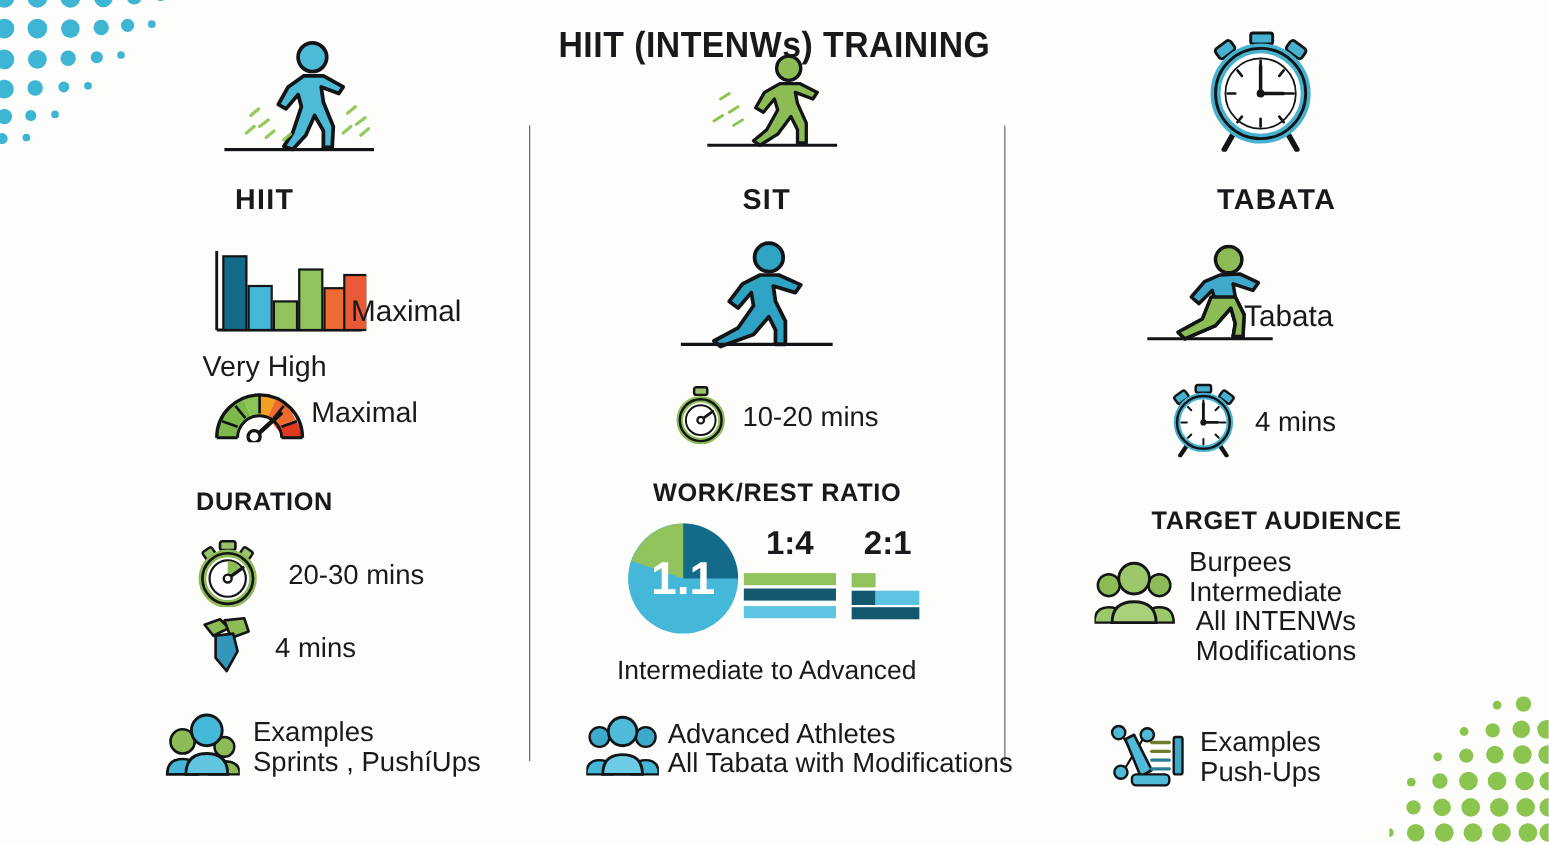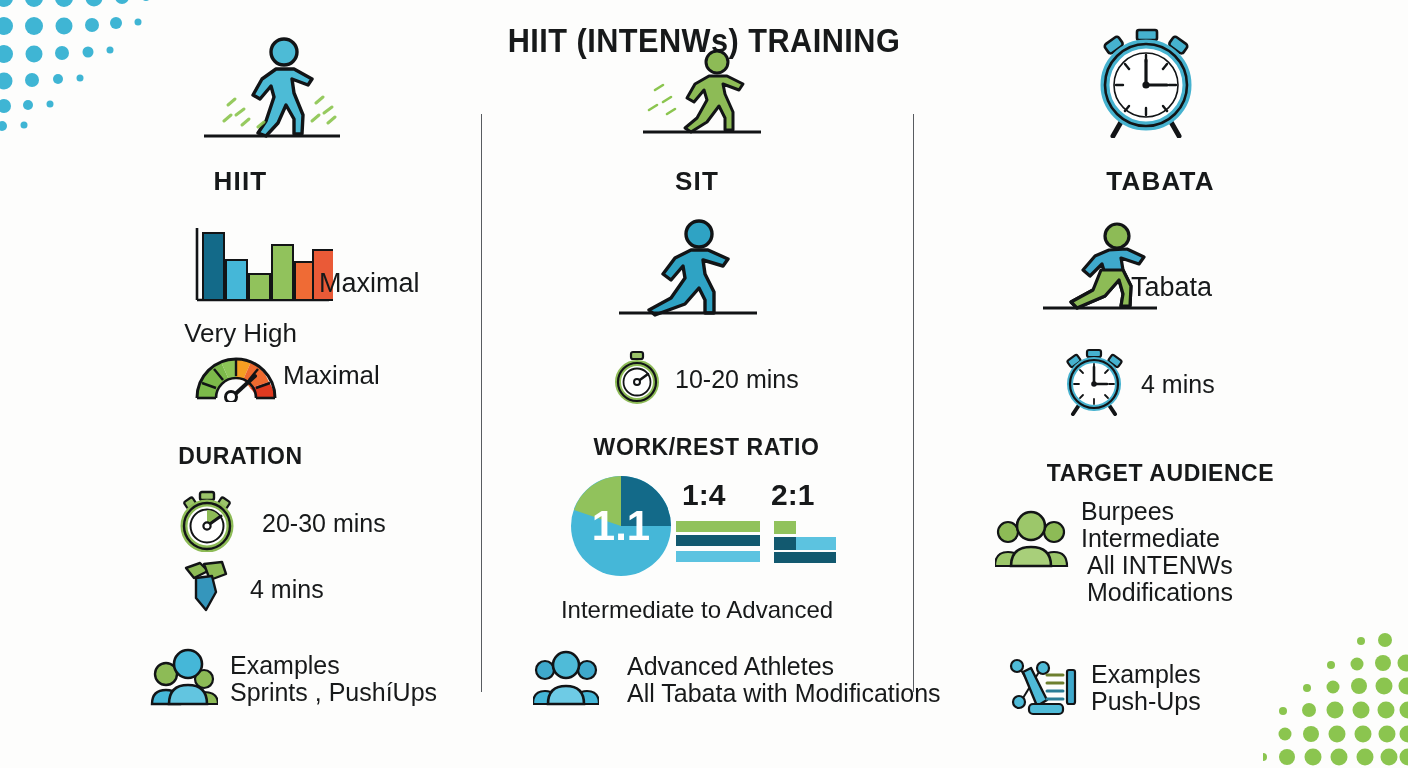--- a/index.html
+++ b/index.html
@@ -87,20 +87,21 @@
     font-size: 24px; color: #17191a;
   }
   .ico { flex: none; display: block; }
   .stack-txt { display: flex; flex-direction: column; }
 
   
   .ratio-num {
     position: absolute;
     font-family: "Liberation Sans Narrow", "Liberation Sans", sans-serif;
     font-size: 30px; font-weight: bold; color: #17191a;
+    text-align: center;
   }
   .abs { position: absolute; }
 </style>
 </head>
 <body>
 
 <div id="root">
 
   <div class="dots" id="dots-tl">
     <svg width="160" height="140" viewBox="0 0 160 140">
@@ -373,21 +374,21 @@
       <span class="ico">
         <svg width="66" height="60" viewBox="0 0 66 60">
           <circle cx="12" cy="22" r="9" fill="#3fa9cc" stroke="#121416" stroke-width="2.2"></circle>
           <path d="M0 56 q0 -13 12 -13 q12 0 12 13 Z" fill="#45b7d8" stroke="#121416" stroke-width="2.2"></path>
           <circle cx="54" cy="22" r="9" fill="#3fa9cc" stroke="#121416" stroke-width="2.2"></circle>
           <path d="M42 56 q0 -13 12 -13 q12 0 12 13 Z" fill="#45b7d8" stroke="#121416" stroke-width="2.2"></path>
           <circle cx="33" cy="17" r="13" fill="#4fbbd8" stroke="#121416" stroke-width="2.6"></circle>
           <path d="M15 56 q0 -18 18 -18 q18 0 18 18 Z" fill="#6ecbe5" stroke="#121416" stroke-width="2.6"></path>
         </svg>
       </span>
-      <span class="stack-txt" style="margin-left:28px;">
+      <span class="stack-txt" style="margin-left:8px;">
         <span class="txt txt-sm">Advanced Athletes</span>
         <span class="txt txt-sm">All Tabata with Modifications</span>
       </span>
     </div>
   </div>
 
   <div class="column" id="col-tabata">
 
     <div class="abs" style="left:178px; top:28px;">
       <svg width="110" height="110" viewBox="0 0 110 110">

